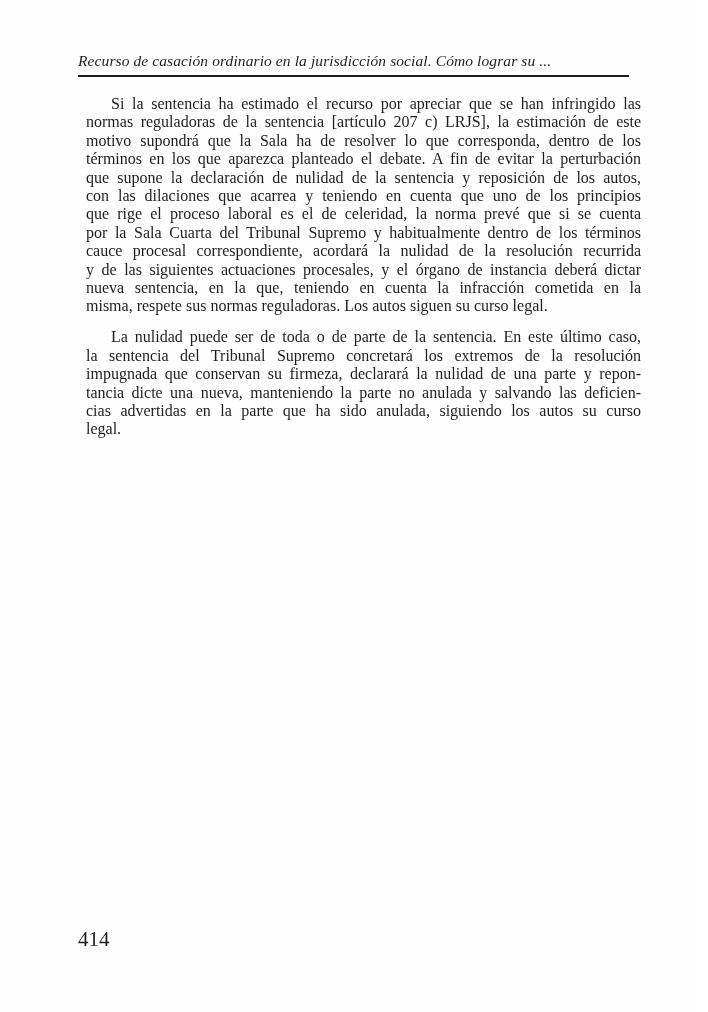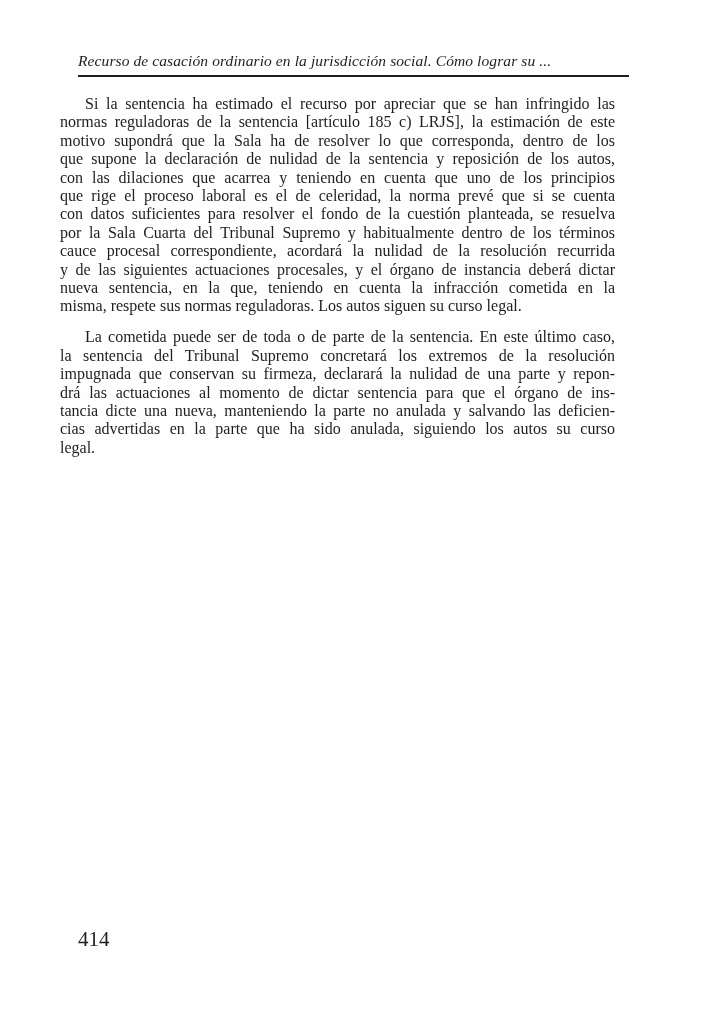--- a/index.html
+++ b/index.html
@@ -23,21 +23,21 @@
     width: 551px;
     font-size: 15.5px;
     font-style: italic;
     letter-spacing: 0.1px;
     padding-bottom: 5px;
     border-bottom: 2px solid #1e1e1e;
     white-space: nowrap;
   }
   .body-text {
     position: absolute;
-    left: 60px;
+    left: 86px;
     top: 95px;
     width: 555px;
     font-size: 16px;
     line-height: 18.4px;
   }
   .paragraph { margin: 0; }
   .paragraph + .paragraph { margin-top: 12.5px; }
   .line {
     text-align: justify;
     text-align-last: justify;
@@ -56,37 +56,36 @@
 </head>
 <body>
 
 <div class="page">
 
   <div class="running-header">Recurso de casación ordinario en la jurisdicción social. Cómo lograr su ...</div>
 
   <div class="body-text">
       <div class="paragraph">
         <div class="line first">Si la sentencia ha estimado el recurso por apreciar que se han infringido las</div>
-        <div class="line">normas reguladoras de la sentencia [artículo 185 c) LRJS], la estimación de este</div>
+        <div class="line">normas reguladoras de la sentencia [artículo 207 c) LRJS], la estimación de este</div>
         <div class="line">motivo supondrá que la Sala ha de resolver lo que corresponda, dentro de los</div>
+        <div class="line">términos en los que aparezca planteado el debate. A fin de evitar la perturbación</div>
         <div class="line">que supone la declaración de nulidad de la sentencia y reposición de los autos,</div>
         <div class="line">con las dilaciones que acarrea y teniendo en cuenta que uno de los principios</div>
         <div class="line">que rige el proceso laboral es el de celeridad, la norma prevé que si se cuenta</div>
-        <div class="line">con datos suficientes para resolver el fondo de la cuestión planteada, se resuelva</div>
         <div class="line">por la Sala Cuarta del Tribunal Supremo y habitualmente dentro de los términos</div>
         <div class="line">cauce procesal correspondiente, acordará la nulidad de la resolución recurrida</div>
         <div class="line">y de las siguientes actuaciones procesales, y el órgano de instancia deberá dictar</div>
         <div class="line">nueva sentencia, en la que, teniendo en cuenta la infracción cometida en la</div>
         <div class="line last">misma, respete sus normas reguladoras. Los autos siguen su curso legal.</div>
       </div>
       <div class="paragraph">
-        <div class="line first">La cometida puede ser de toda o de parte de la sentencia. En este último caso,</div>
+        <div class="line first">La nulidad puede ser de toda o de parte de la sentencia. En este último caso,</div>
         <div class="line">la sentencia del Tribunal Supremo concretará los extremos de la resolución</div>
         <div class="line">impugnada que conservan su firmeza, declarará la nulidad de una parte y repon-</div>
-        <div class="line">drá las actuaciones al momento de dictar sentencia para que el órgano de ins-</div>
         <div class="line">tancia dicte una nueva, manteniendo la parte no anulada y salvando las deficien-</div>
         <div class="line">cias advertidas en la parte que ha sido anulada, siguiendo los autos su curso</div>
         <div class="line last">legal.</div>
       </div>
     </div>
 
   <div class="page-number">414</div>
 
 </div>
 

